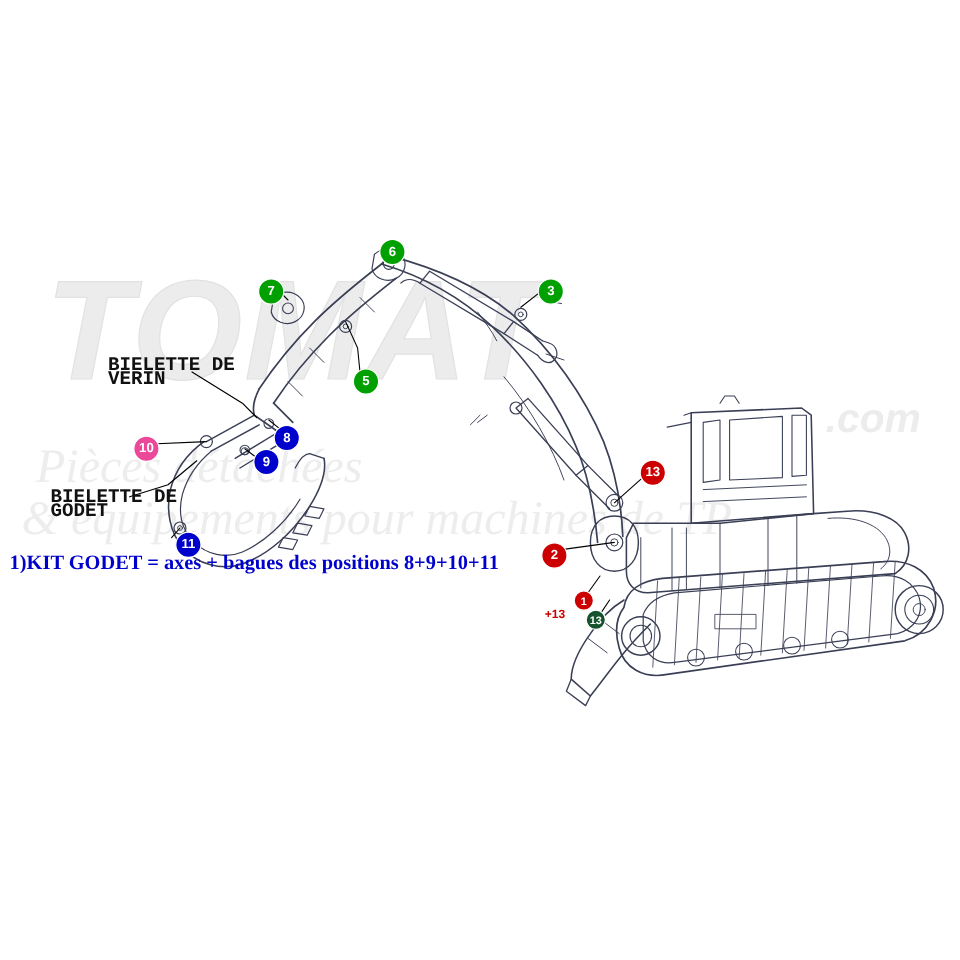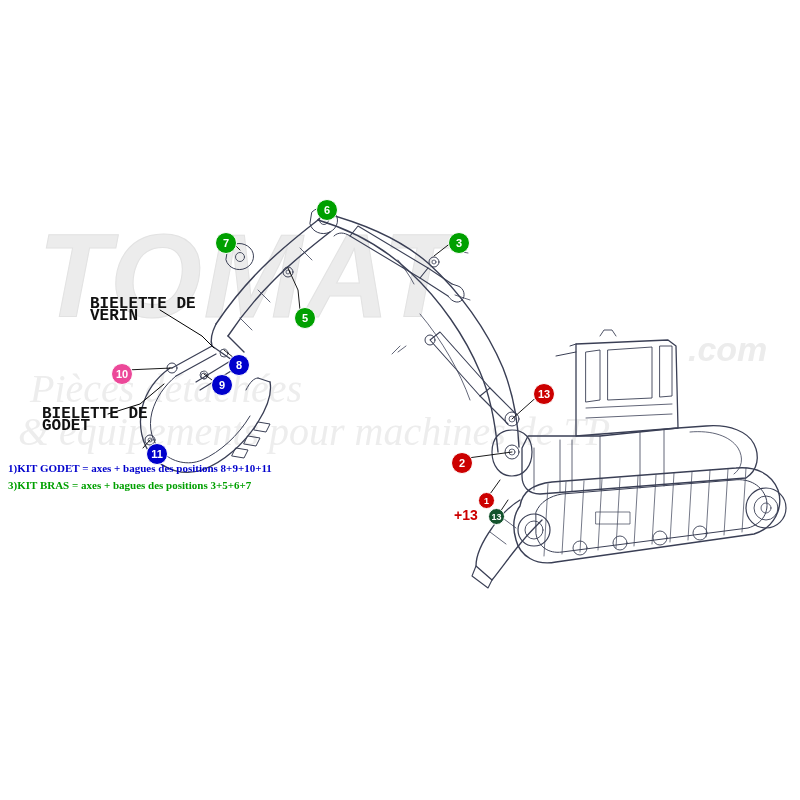--- a/index.html
+++ b/index.html
@@ -112,29 +112,29 @@
   }
   
   .legend {
     position: absolute;
     left: 8px;
     top: 460px;
     width: 480px;
   }
   .legend-line {
     font-family: "Liberation Serif", serif;
-    font-size: 11px;
+    font-size: 17px;
     font-weight: bold;
     line-height: 17px;
     white-space: nowrap;
   }
   .plus13 {
     position: absolute;
     font-family: "Liberation Sans", sans-serif;
-    font-size: 14px;
+    font-size: 10px;
     font-weight: bold;
     color: #cc0000;
   }
 </style>
 </head>
 <body>
 
 <div id="root">
 
   <div class="watermark">
@@ -310,16 +310,15 @@
   <div class="bubble" style="left:146px; top:443px; background:#0000cc;">11</div>
   <div class="bubble" style="left:533px; top:383px; background:#cc0000;">13</div>
   <div class="bubble" style="left:451px; top:452px; background:#cc0000;">2</div>
   <div class="bubble small" style="left:478px; top:492px; background:#cc0000;">1</div>
   <div class="bubble small" style="left:488px; top:508px; background:#14532d;">13</div>
 
   <div class="plus13" style="left:454px; top:507px;">+13</div>
 
   <div class="legend">
     <div class="legend-line" style="color:#0000cc;">1)KIT GODET = axes + bagues des positions 8+9+10+11</div>
-    <div class="legend-line" style="color:#00a000;">3)KIT BRAS = axes + bagues des positions 3+5+6+7</div>
   </div>
 
 </div>
 
 </body></html>

